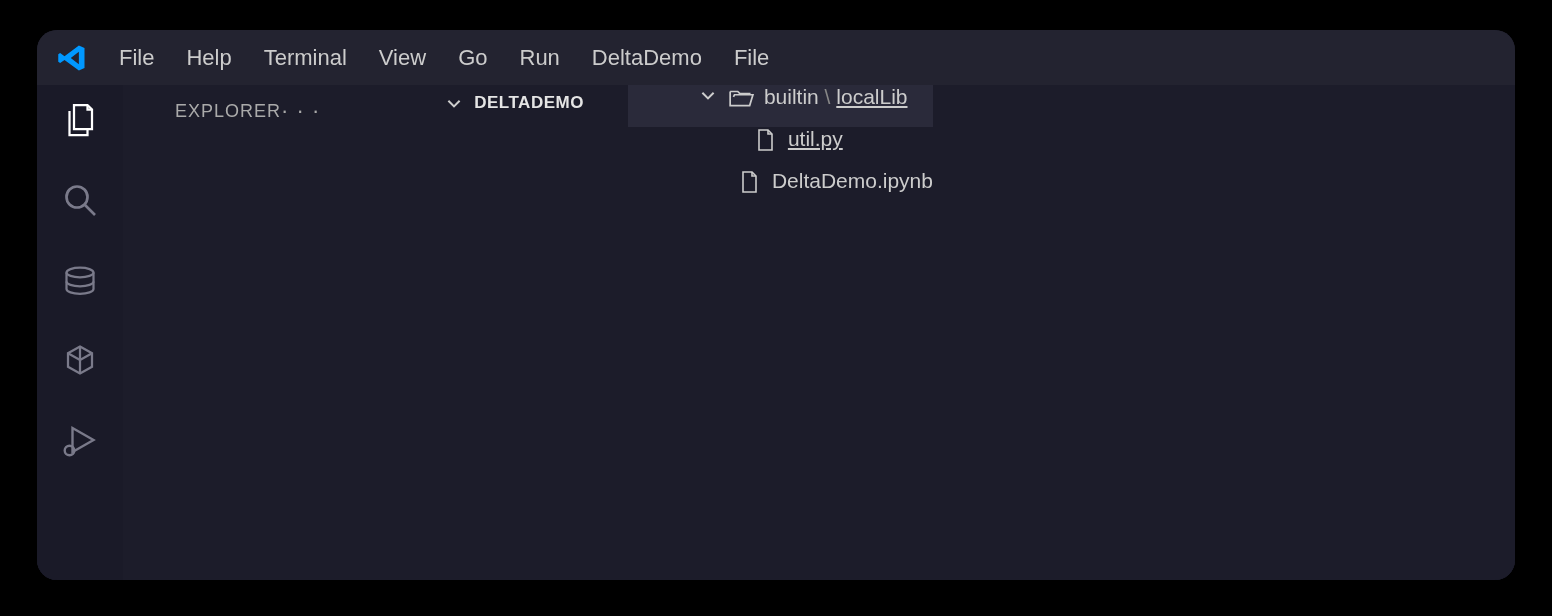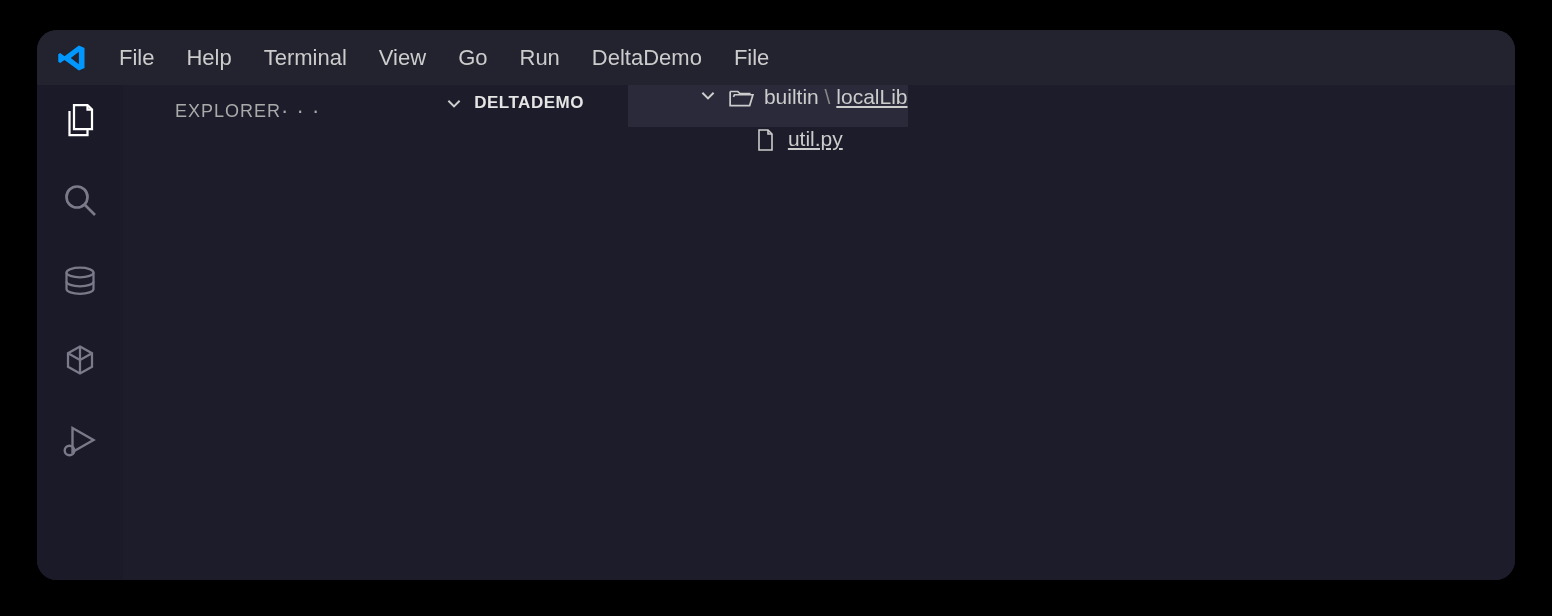--- a/index.html
+++ b/index.html
@@ -257,16 +257,25 @@
         <div class="tree-row file-1">
           <span class="icon">
             <svg viewBox="0 0 24 24" width="24" height="24" fill="none" stroke="#cccccc" stroke-width="1.6">
               <path d="M6 2 H15 L19 6 V22 H6 Z"></path>
               <path d="M15 2 V6 H19"></path>
             </svg>
           </span>
           <span>util.py</span>
         </div>
 
+        <div class="tree-row file-2">
+          <span class="icon">
+            <svg viewBox="0 0 24 24" width="24" height="24" fill="none" stroke="#cccccc" stroke-width="1.6">
+              <path d="M6 2 H15 L19 6 V22 H6 Z"></path>
+              <path d="M15 2 V6 H19"></path>
+            </svg>
+          </span>
+          <span>DeltaDemo.ipynb</span>
+        </div>
       </div>
     </div>
   </div>
 </div>
 
 </body></html>

